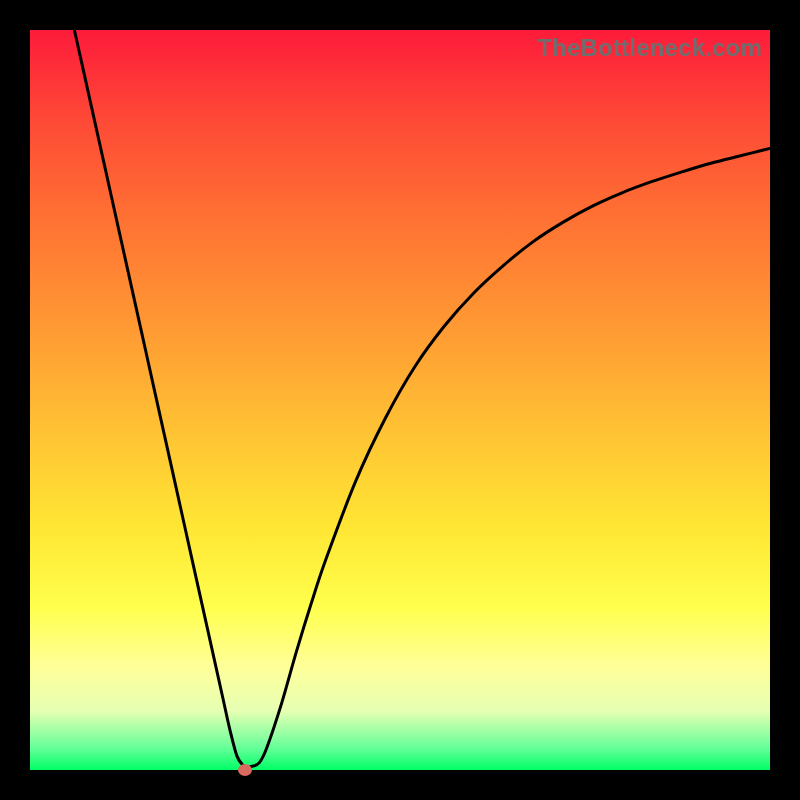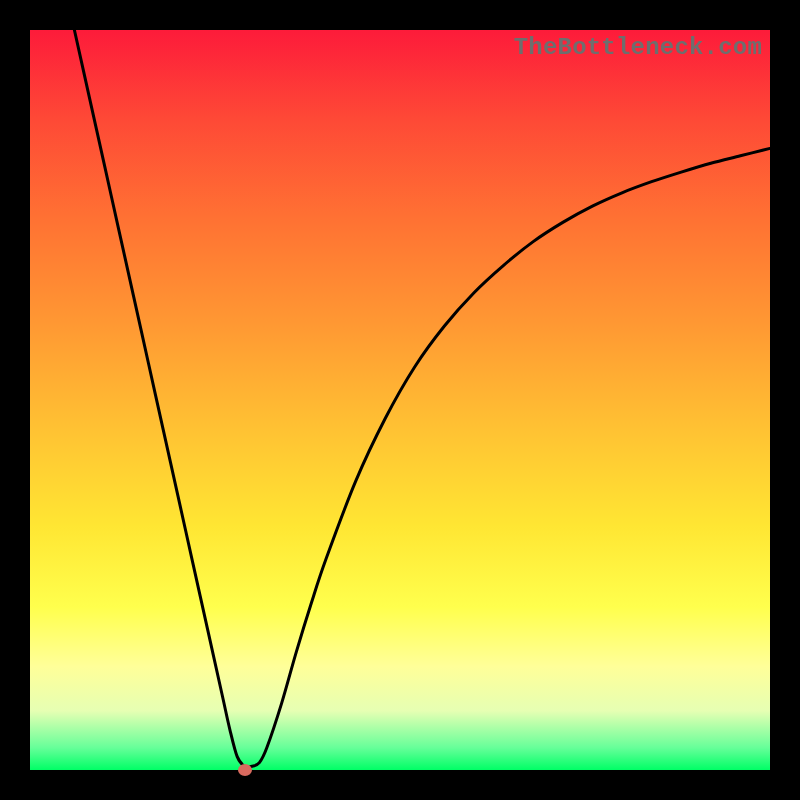--- a/index.html
+++ b/index.html
@@ -26,21 +26,21 @@
       #ffff4d 78%,
       #ffff99 86%,
       #e6ffb3 92%,
       #66ff99 97%,
       #00ff66 100%);
   }
   .watermark {
     position: absolute;
     top: 4px;
     right: 8px;
-    font-family: Liberation Mono, monospace;
+    font-family: Liberation Sans, sans-serif;
     font-size: 24px;
     font-weight: 600;
     color: #6e6e6e;
     letter-spacing: 0.2px;
     user-select: none;
   }
   .curve-svg {
     position: absolute;
     left: 0;
     top: 0;

